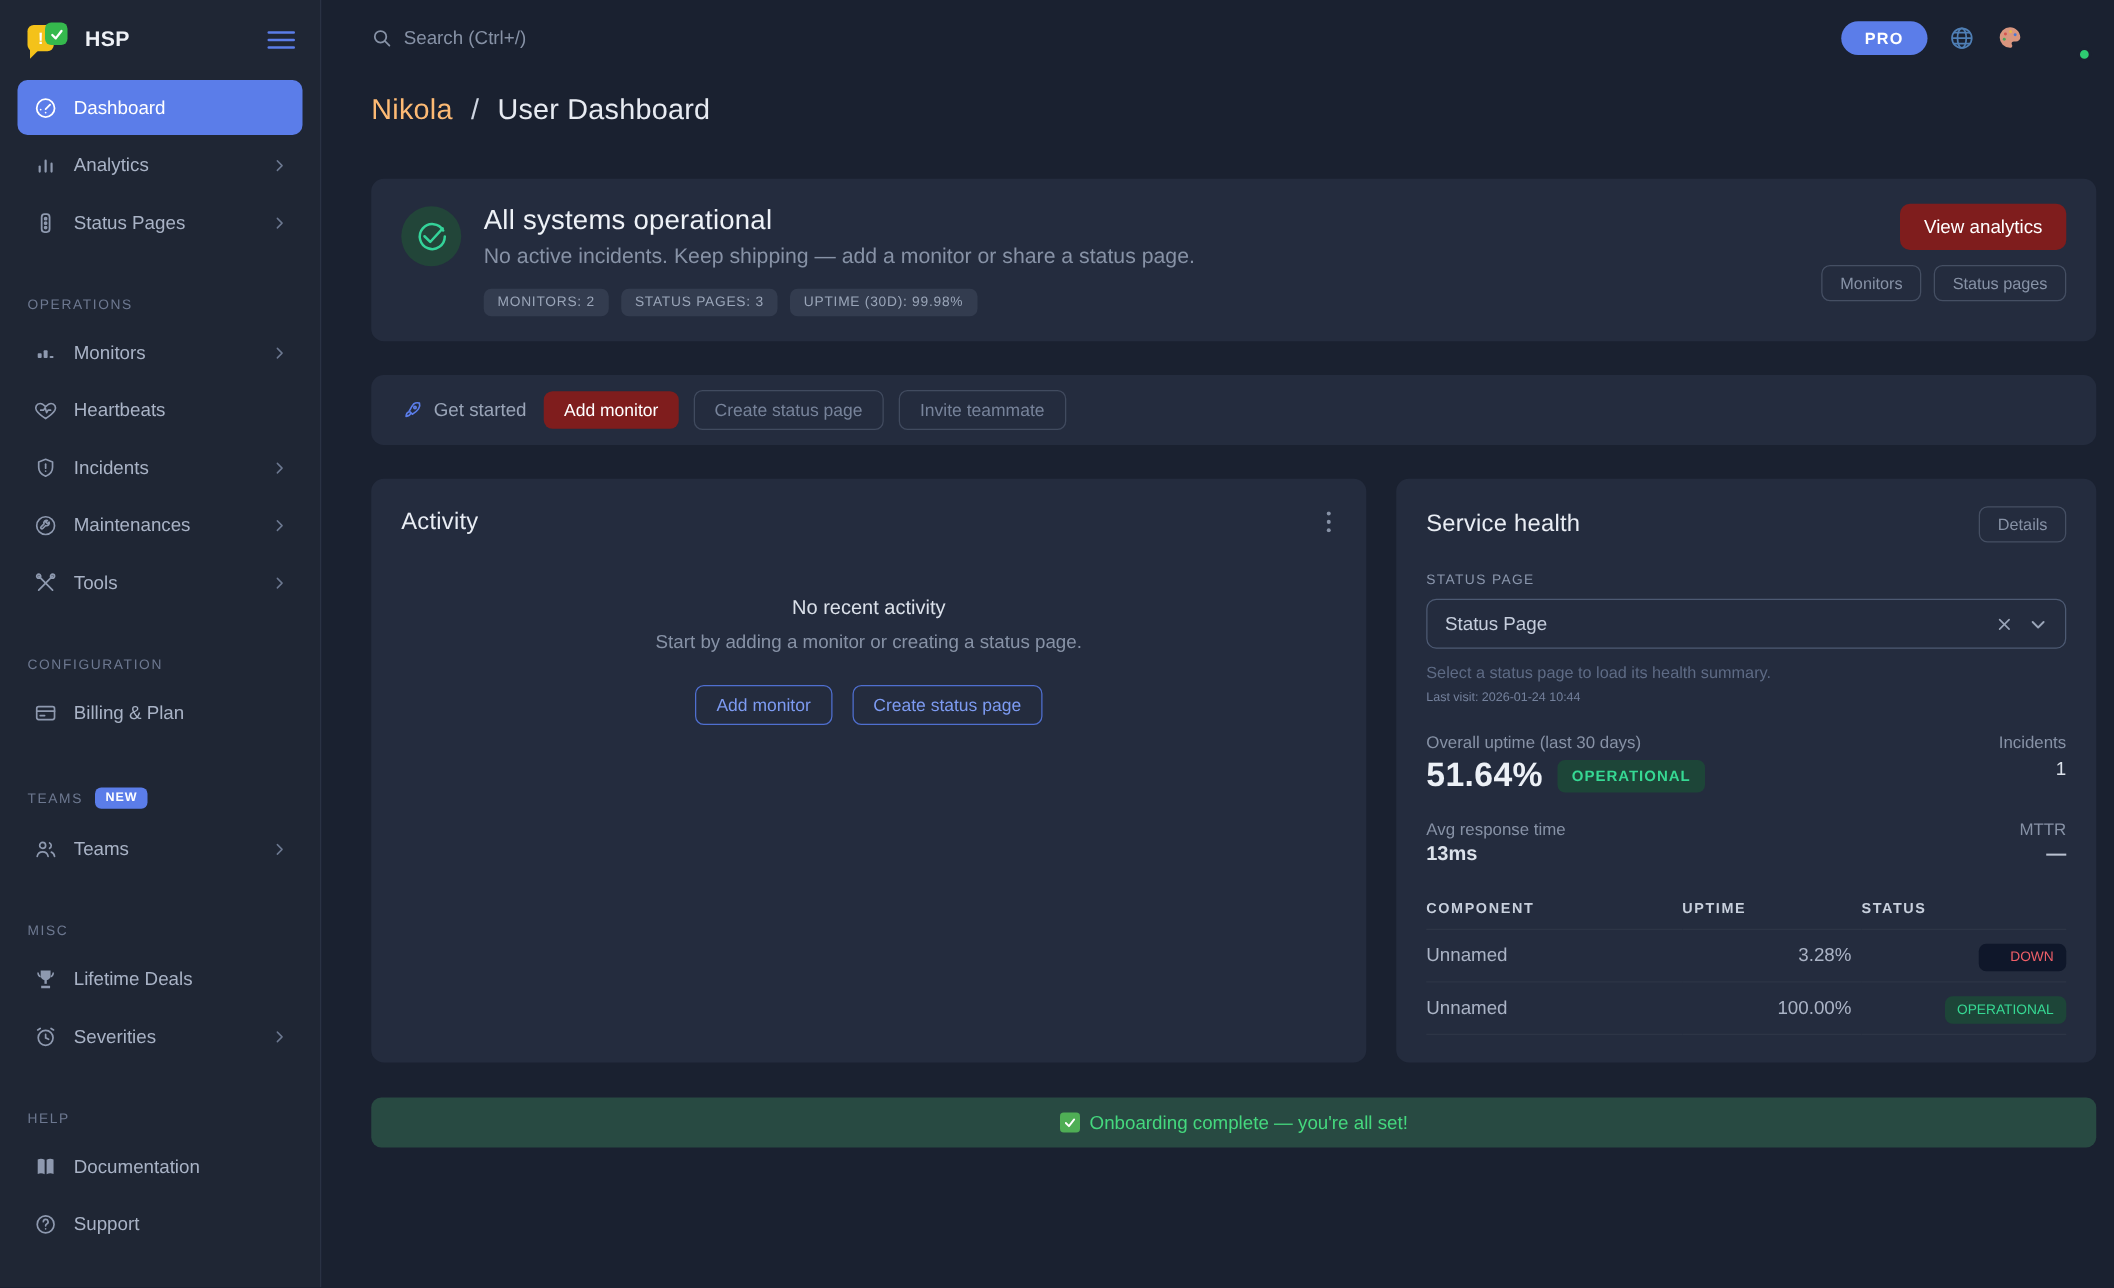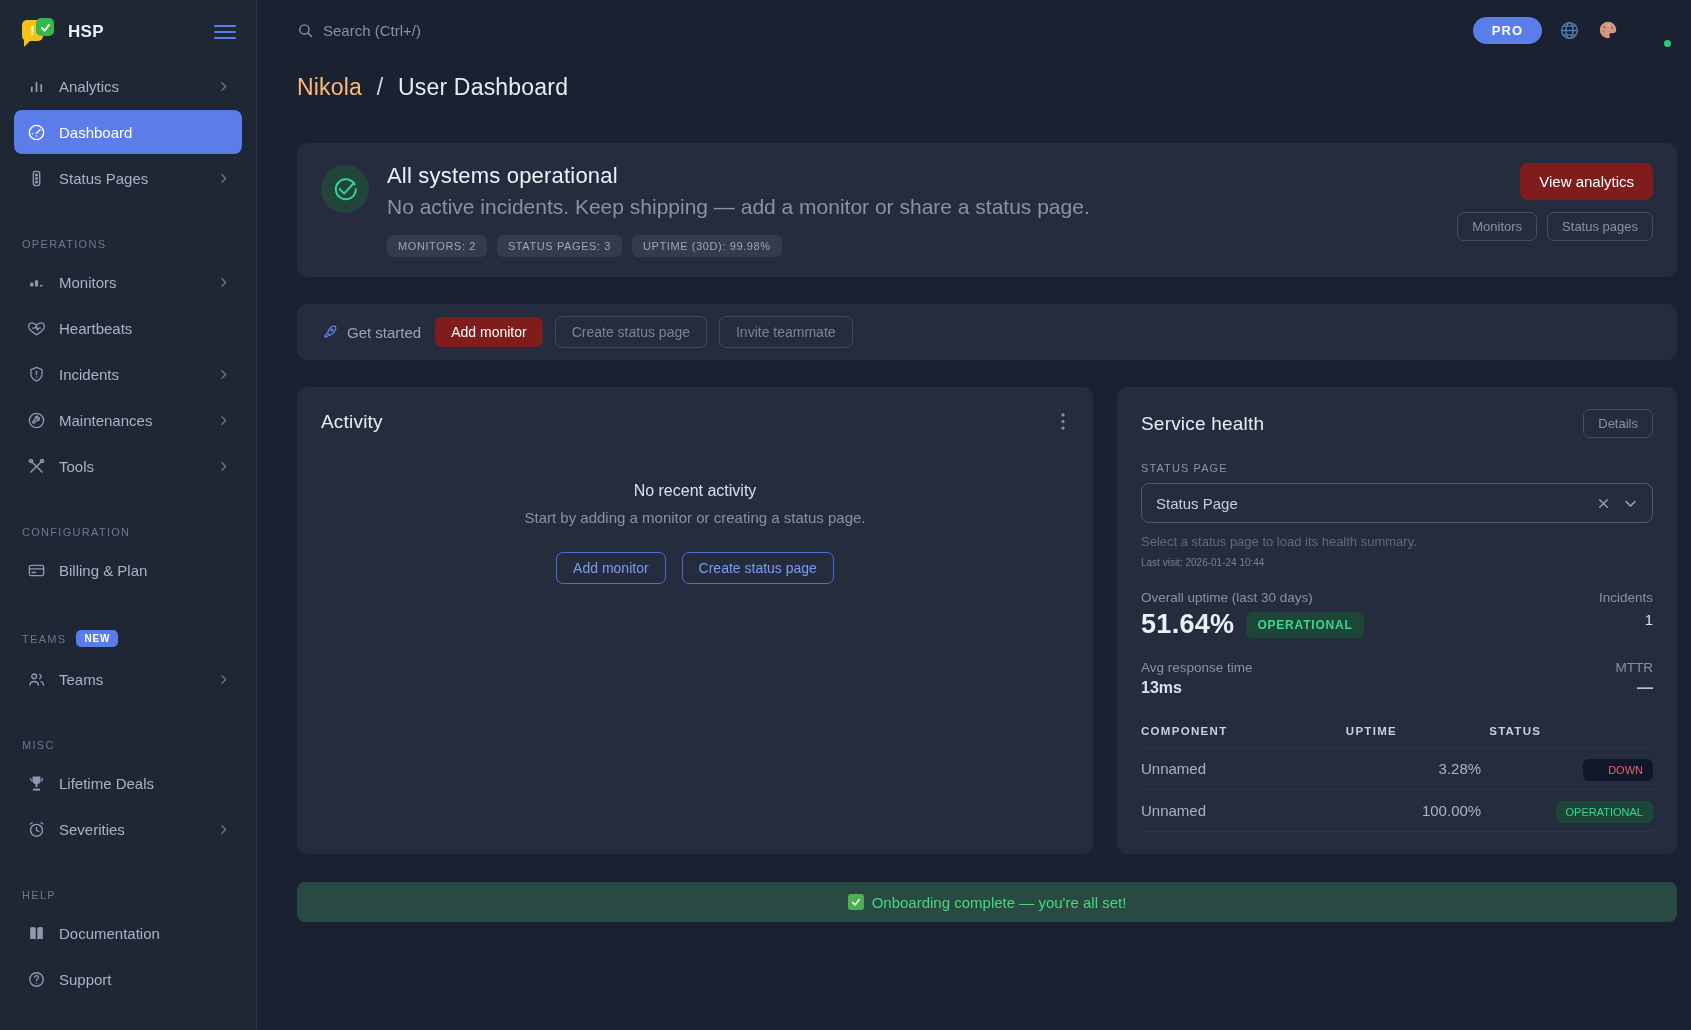--- a/index.html
+++ b/index.html
@@ -88,21 +88,21 @@
   .card { background:#242c3e; border-radius:10px; }
 
   
   .hero { margin-top:42px; padding:20px 24px; display:flex; gap:18px; }
   .hero-check {
     width:48px; height:48px; border-radius:50%; background:#224539;
     display:flex; align-items:center; justify-content:center; flex:0 0 48px; margin-top:2px;
   }
   .hero-body { flex:1; }
   .hero-title { font-size:22px; color:#eef2f7; letter-spacing:.2px; }
-  .hero-sub { margin-top:6px; font-size:21px; color:#8property792a6; color:#8792a6; }
+  .hero-sub { margin-top:6px; font-size:17px; color:#8property792a6; color:#8792a6; }
   .hero-badges { margin-top:16px; display:flex; gap:10px; }
   .hero-badge {
     background:#333c4f; color:#9aa5b8; font-size:11px; letter-spacing:.6px;
     padding:5px 11px; border-radius:6px;
   }
   .hero-actions { display:flex; flex-direction:column; align-items:flex-end; gap:12px; }
   .btn-primary {
     background:#7f1d1d; color:#fff; border:none; border-radius:8px;
     font-size:15px; padding:10px 19px; cursor:pointer; font-family:inherit;
   }
@@ -198,45 +198,45 @@
     </div>
     <div class="brand-name">HSP</div>
     <div class="hamburger">
         <span></span>
         <span></span>
         <span></span>
       </div>
   </div>
 
   <nav>
-    <a class="nav-item">
-      <span class="nico">
-        <svg width="19" height="19" viewBox="0 0 24 24" fill="none" stroke="currentColor" stroke-width="2.2" stroke-linecap="round">
-            <line x1="6" y1="18" x2="6" y2="13"></line>
-            <line x1="12" y1="18" x2="12" y2="7"></line>
-            <line x1="18" y1="18" x2="18" y2="10"></line>
-          </svg>
-      </span>
-      <span class="nlabel">Analytics</span>
-      <span class="chev">
-          <svg width="13" height="13" viewBox="0 0 24 24" fill="none" stroke="currentColor" stroke-width="2.2" stroke-linecap="round" stroke-linejoin="round">
-            <polyline points="9,5 16,12 9,19"></polyline>
-          </svg>
-        </span>
-    </a>
     <a class="nav-item active">
       <span class="nico">
         <svg width="19" height="19" viewBox="0 0 24 24" fill="none" stroke="currentColor" stroke-width="1.8" stroke-linecap="round">
             <circle cx="12" cy="12" r="9"></circle>
             <line x1="12" y1="13" x2="16.5" y2="8.5"></line>
             <line x1="7" y1="13.5" x2="7.01" y2="13.5"></line>
             <line x1="12" y1="16.5" x2="12.01" y2="16.5"></line>
           </svg>
       </span>
       <span class="nlabel">Dashboard</span>
+    </a>
+    <a class="nav-item">
+      <span class="nico">
+        <svg width="19" height="19" viewBox="0 0 24 24" fill="none" stroke="currentColor" stroke-width="2.2" stroke-linecap="round">
+            <line x1="6" y1="18" x2="6" y2="13"></line>
+            <line x1="12" y1="18" x2="12" y2="7"></line>
+            <line x1="18" y1="18" x2="18" y2="10"></line>
+          </svg>
+      </span>
+      <span class="nlabel">Analytics</span>
+      <span class="chev">
+          <svg width="13" height="13" viewBox="0 0 24 24" fill="none" stroke="currentColor" stroke-width="2.2" stroke-linecap="round" stroke-linejoin="round">
+            <polyline points="9,5 16,12 9,19"></polyline>
+          </svg>
+        </span>
     </a>
     <a class="nav-item">
       <span class="nico">
         <svg width="19" height="19" viewBox="0 0 24 24" fill="none" stroke="currentColor" stroke-width="1.8">
             <rect x="8" y="3" width="8" height="18" rx="3"></rect>
             <circle cx="12" cy="7.5" r="1" fill="currentColor"></circle>
             <circle cx="12" cy="12" r="1" fill="currentColor"></circle>
             <circle cx="12" cy="16.5" r="1" fill="currentColor"></circle>
           </svg>
       </span>

